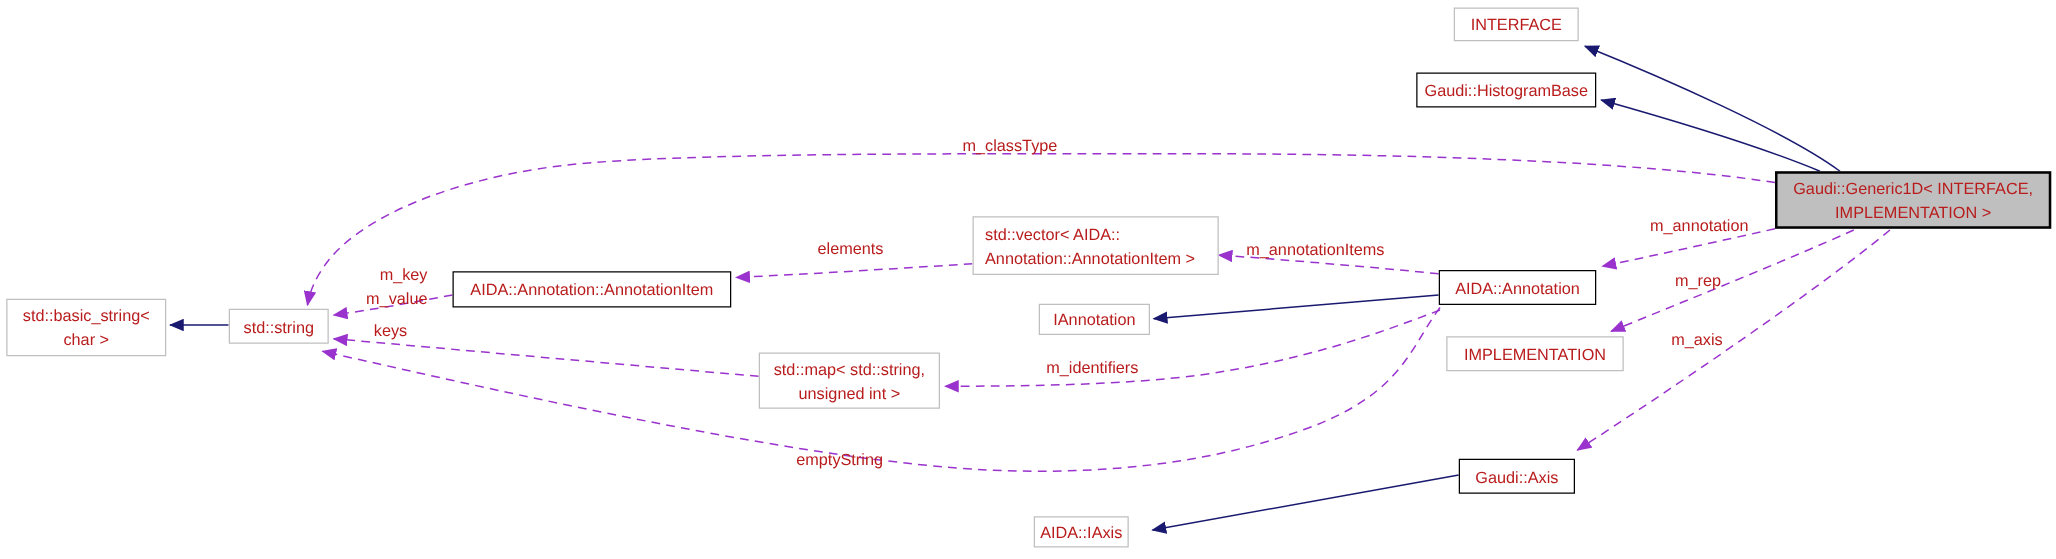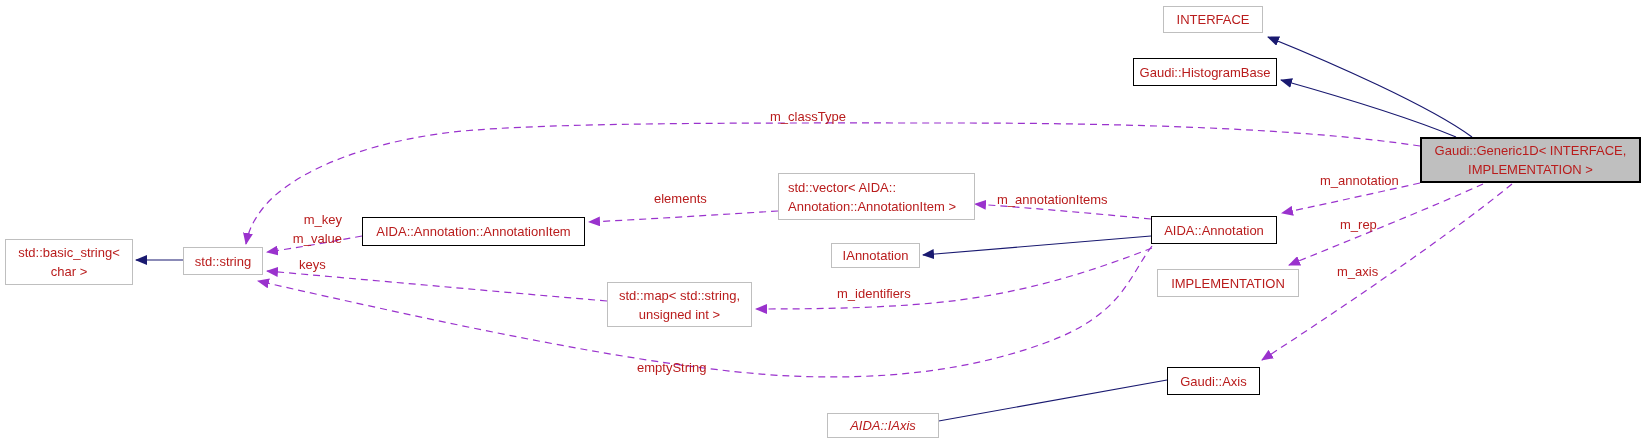--- a/index.html
+++ b/index.html
@@ -110,21 +110,21 @@
 
   <div class="node" style="left:5px;top:239px;width:128px;height:46px;">
     <div>std::basic_string&lt;</div>
     <div>char &gt;</div>
   </div>
 
   <div class="node node--doc" style="left:1167px;top:367px;width:93px;height:28px;">
     <div>Gaudi::Axis</div>
   </div>
 
-  <div class="node" style="left:827px;top:413px;width:112px;height:25px;font-style:italic;">
+  <div class="node" style="left:827px;top:413px;width:76px;height:25px;">
     <div>AIDA::IAxis</div>
   </div>
 
   <div class="edge-label" style="left:770px;top:108px;">m_classType</div>
   <div class="edge-label" style="left:1320px;top:172px;">m_annotation</div>
   <div class="edge-label" style="left:1340px;top:216px;">m_rep</div>
   <div class="edge-label" style="left:1337px;top:263px;">m_axis</div>
   <div class="edge-label" style="left:997px;top:191px;">m_annotationItems</div>
   <div class="edge-label" style="left:654px;top:190px;">elements</div>
   <div class="edge-label edge-label--stack" style="left:286px;top:210px;width:56px;text-align:right;">

